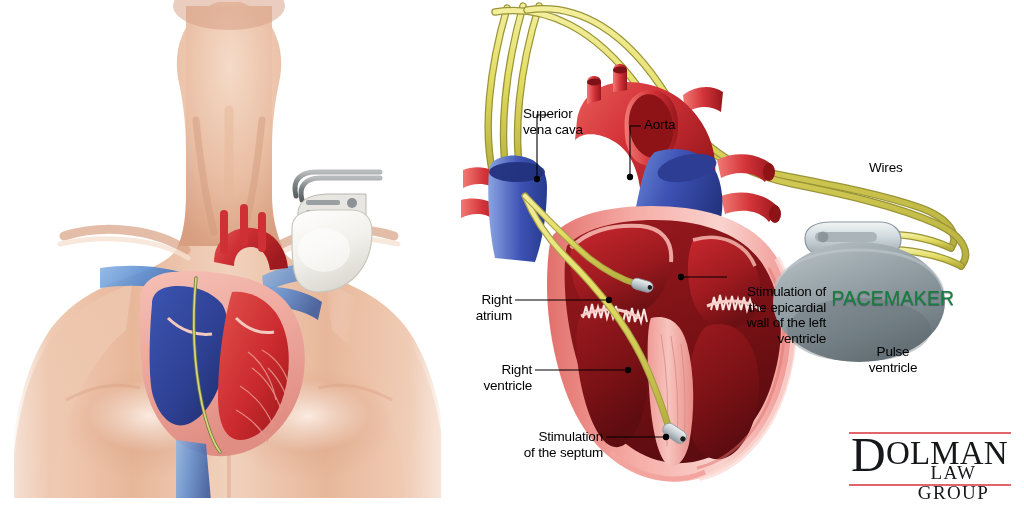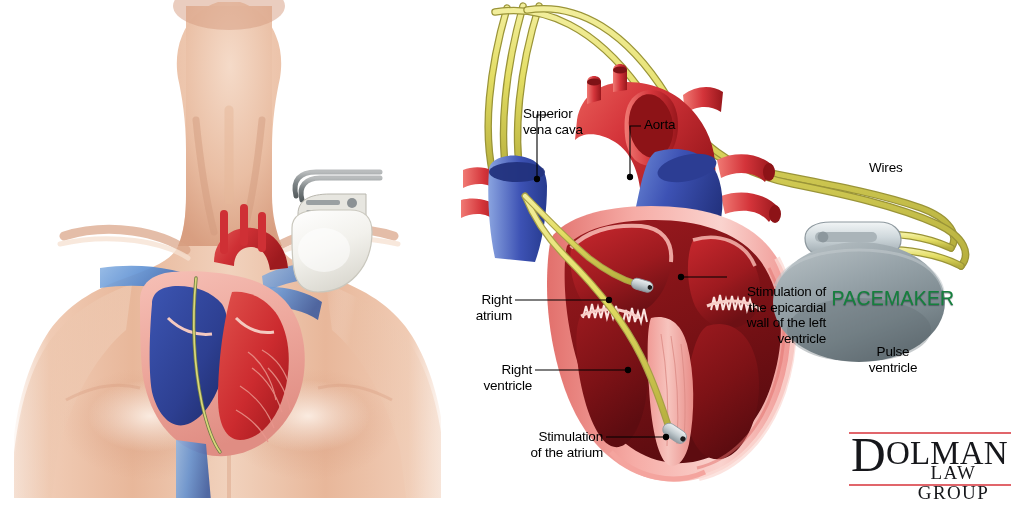--- a/index.html
+++ b/index.html
@@ -552,21 +552,21 @@
 
   <div class="lbl lbl-r" style="left:460px; top:362px; width:72px;">Right
 ventricle</div>
 
   <div class="lbl lbl-r" style="left:730px; top:284px; width:85px;margin-left:11px;">Stimulation of
 the epicardial
 wall of the left
 ventricle</div>
 
   <div class="lbl lbl-r" style="left:487px; top:429px; width:116px;">Stimulation
-of the atrium</div>
+of the septum</div>
 
   <div class="lbl lbl-c" style="left:834px; top:344px; width:118px;">Pulse
 ventricle</div>
 
   <div id="logo">
     <div class="logo-rule" id="logo-rule-top"></div>
     <div id="logo-text">
       <div id="logo-dolman"><span class="dcap">D</span><span>OLMAN</span></div>
       <div id="logo-lawgroup">LAW GROUP</div>
     </div>

